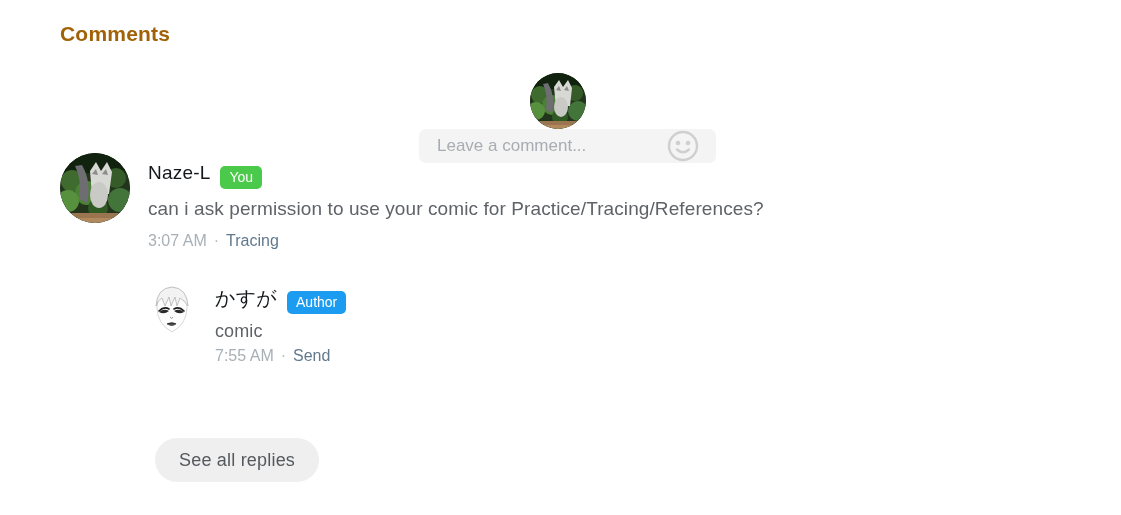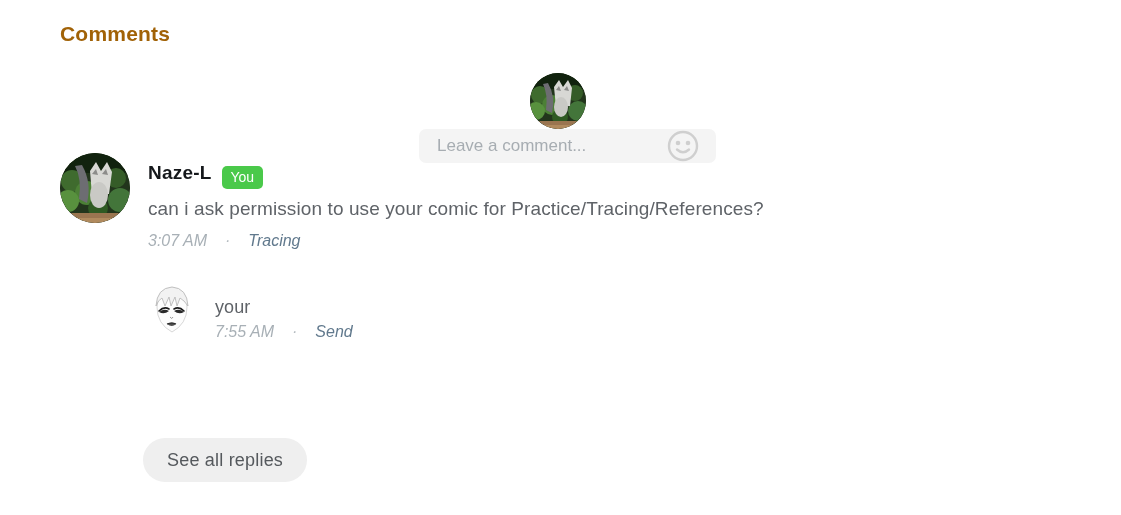--- a/index.html
+++ b/index.html
@@ -123,21 +123,21 @@
     margin-left: 18px;
     padding-top: 8px;
   }
   .name-row {
     display: flex;
     align-items: center;
     height: 24px;
   }
   .username {
     font-size: 19px;
-    font-weight: bold;
+    font-weight: normal;
     color: #15181b;
     letter-spacing: 0.2px;
   }
   .badge {
     margin-left: 10px;
     display: inline-flex;
     align-items: center;
     justify-content: center;
     height: 23px;
     padding: 0 9px;
@@ -155,22 +155,21 @@
     font-size: 19px;
     color: #5f6368;
     letter-spacing: 0.1px;
   }
   .meta-row {
     margin-top: 12px;
     font-size: 16px;
     color: #a8b0b6;
     display: flex;
     align-items: center;
-    gap: 18px;
-    font-style: italic;
+    gap: 7px;
   }
   .meta-action {
     color: #61798d;
     cursor: pointer;
   }
   .meta-dot { color: #b4bbc0; }
 
   
   .reply {
     position: absolute;
@@ -189,21 +188,21 @@
   }
   .avatar-manga svg { display: block; width: 100%; height: 100%; }
   .reply-body { margin-left: 12px; padding-top: 5px; }
   .reply .username { font-size: 20px; }
   .reply .comment-text { font-size: 18px; margin-top: 11px; }
   .reply .meta-row { margin-top: 5px; }
 
   
   .see-all {
     position: absolute;
-    left: 143px;
+    left: 155px;
     top: 438px;
     height: 44px;
     padding: 0 24px;
     border: none;
     border-radius: 22px;
     background: #efefef;
     color: #55595d;
     font-family: "Liberation Sans", sans-serif;
     font-size: 18px;
     cursor: pointer;
@@ -310,21 +309,25 @@
         <path d="M19 31 q5 -4 10 -1 q-5 4 -10 1 z" fill="#2a2a2a"></path>
         <path d="M34 30 q5 -3 10 1 q-5 3 -10 -1 z" fill="#2a2a2a"></path>
         <path d="M19 30 q5 -5 10 -2" fill="none" stroke="#1a1a1a" stroke-width="1.6" stroke-linecap="round"></path>
         <path d="M34 28 q5 -3 10 2" fill="none" stroke="#1a1a1a" stroke-width="1.6" stroke-linecap="round"></path>
         <path d="M30 36 q2 3 3 0" fill="none" stroke="#9a9a9a" stroke-width="1"></path>
         <path d="M27 43 q5 -3 9 0 q-4 4 -9 0 z" fill="#4d4d4d"></path>
         <path d="M27 43 q5 -2 9 0" fill="none" stroke="#2a2a2a" stroke-width="1.1"></path>
       </svg>
     </div>
     <div class="reply-body">
-      <div class="comment-text">your</div>
+      <div class="name-row">
+        <span class="username">かすが</span>
+        <span class="badge badge-author">Author</span>
+      </div>
+      <div class="comment-text">comic</div>
       <div class="meta-row">
         <span>7:55 AM</span>
         <span class="meta-dot">·</span>
         <span class="meta-action">Send</span>
       </div>
     </div>
   </div>
 
   <button class="see-all">See all replies</button>
 

